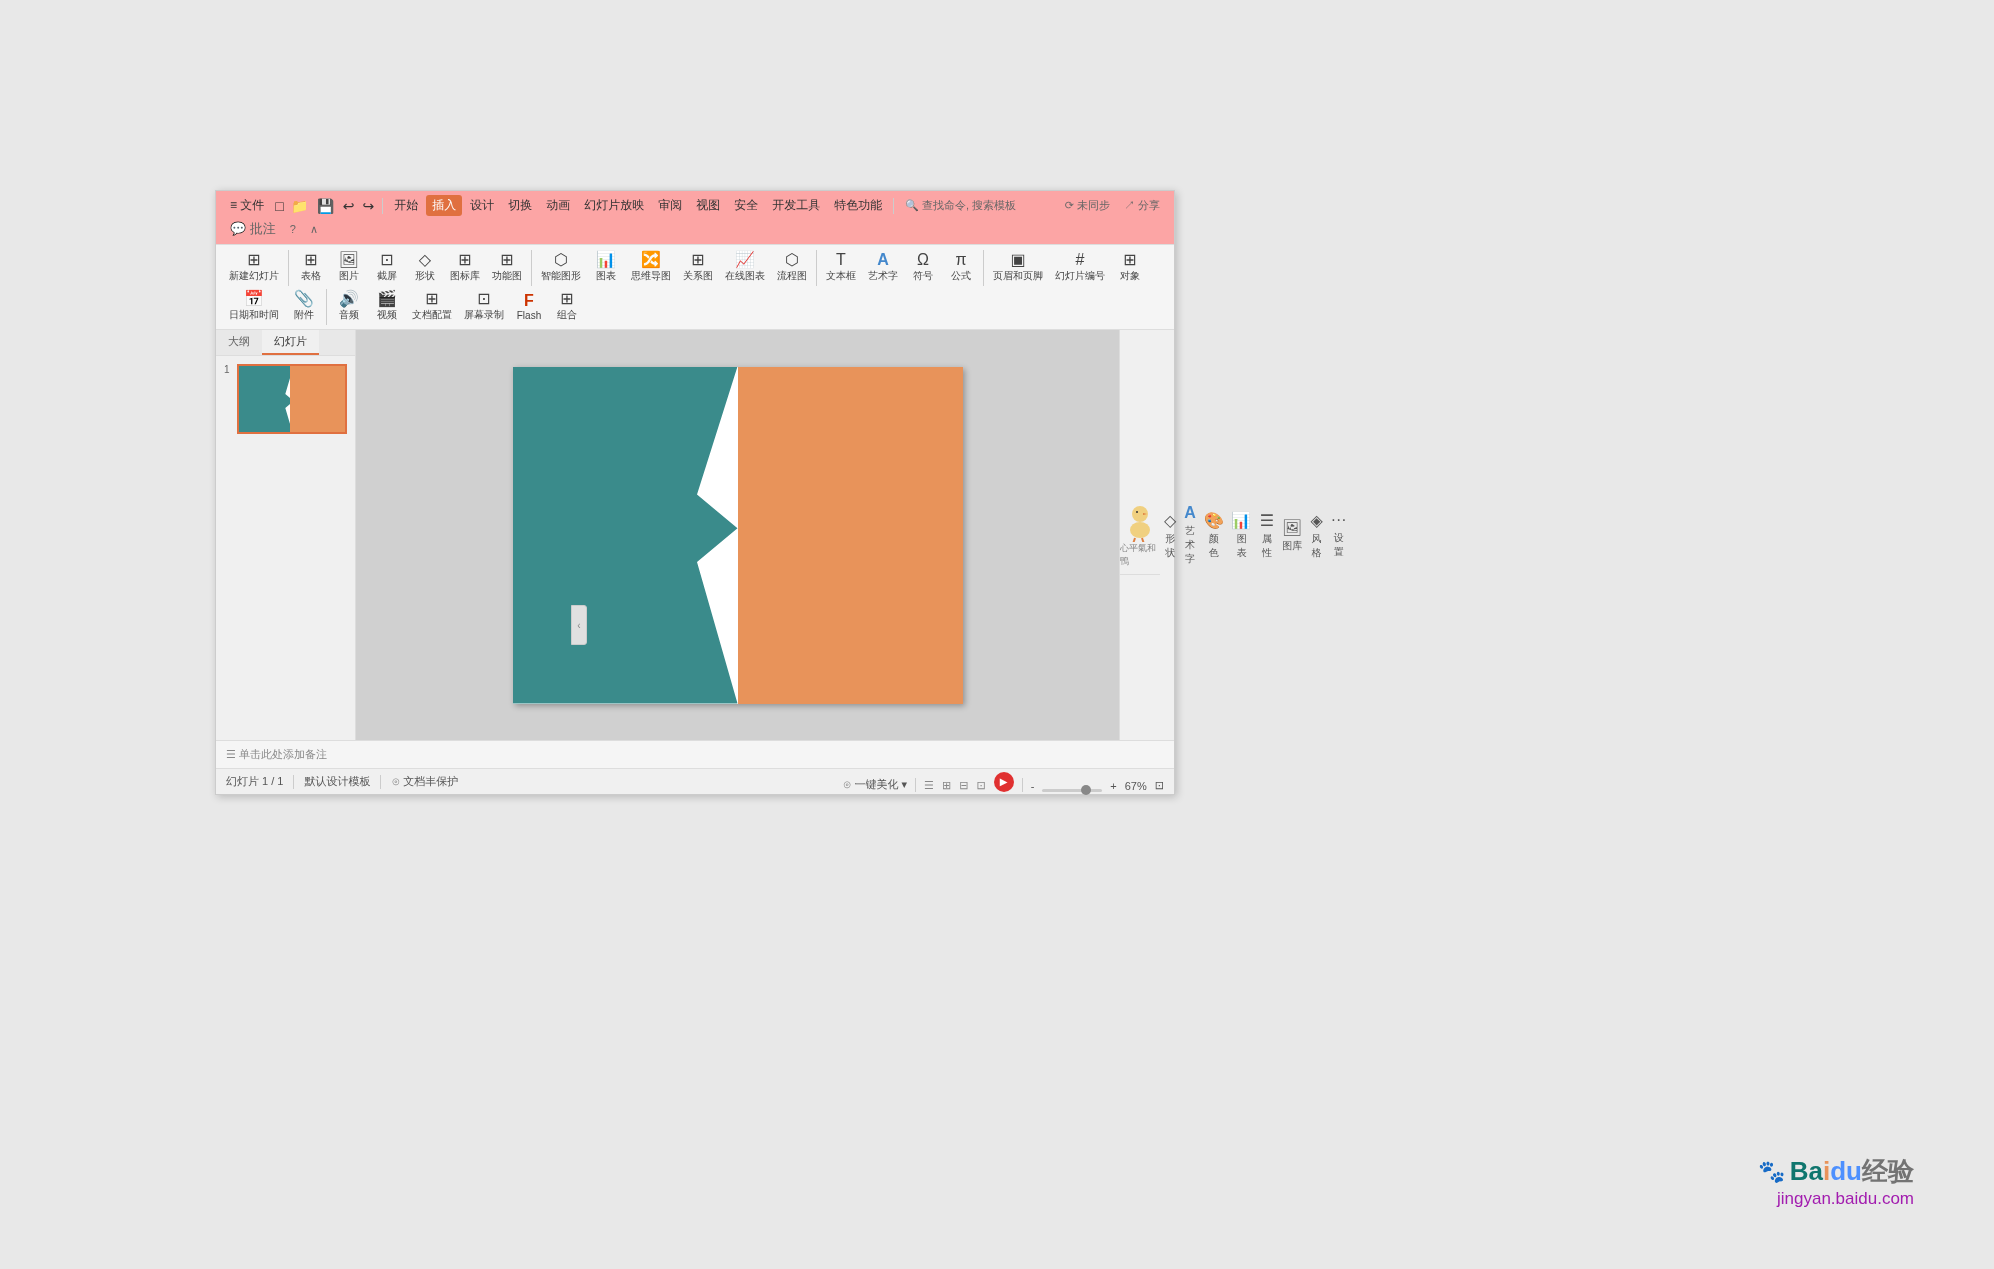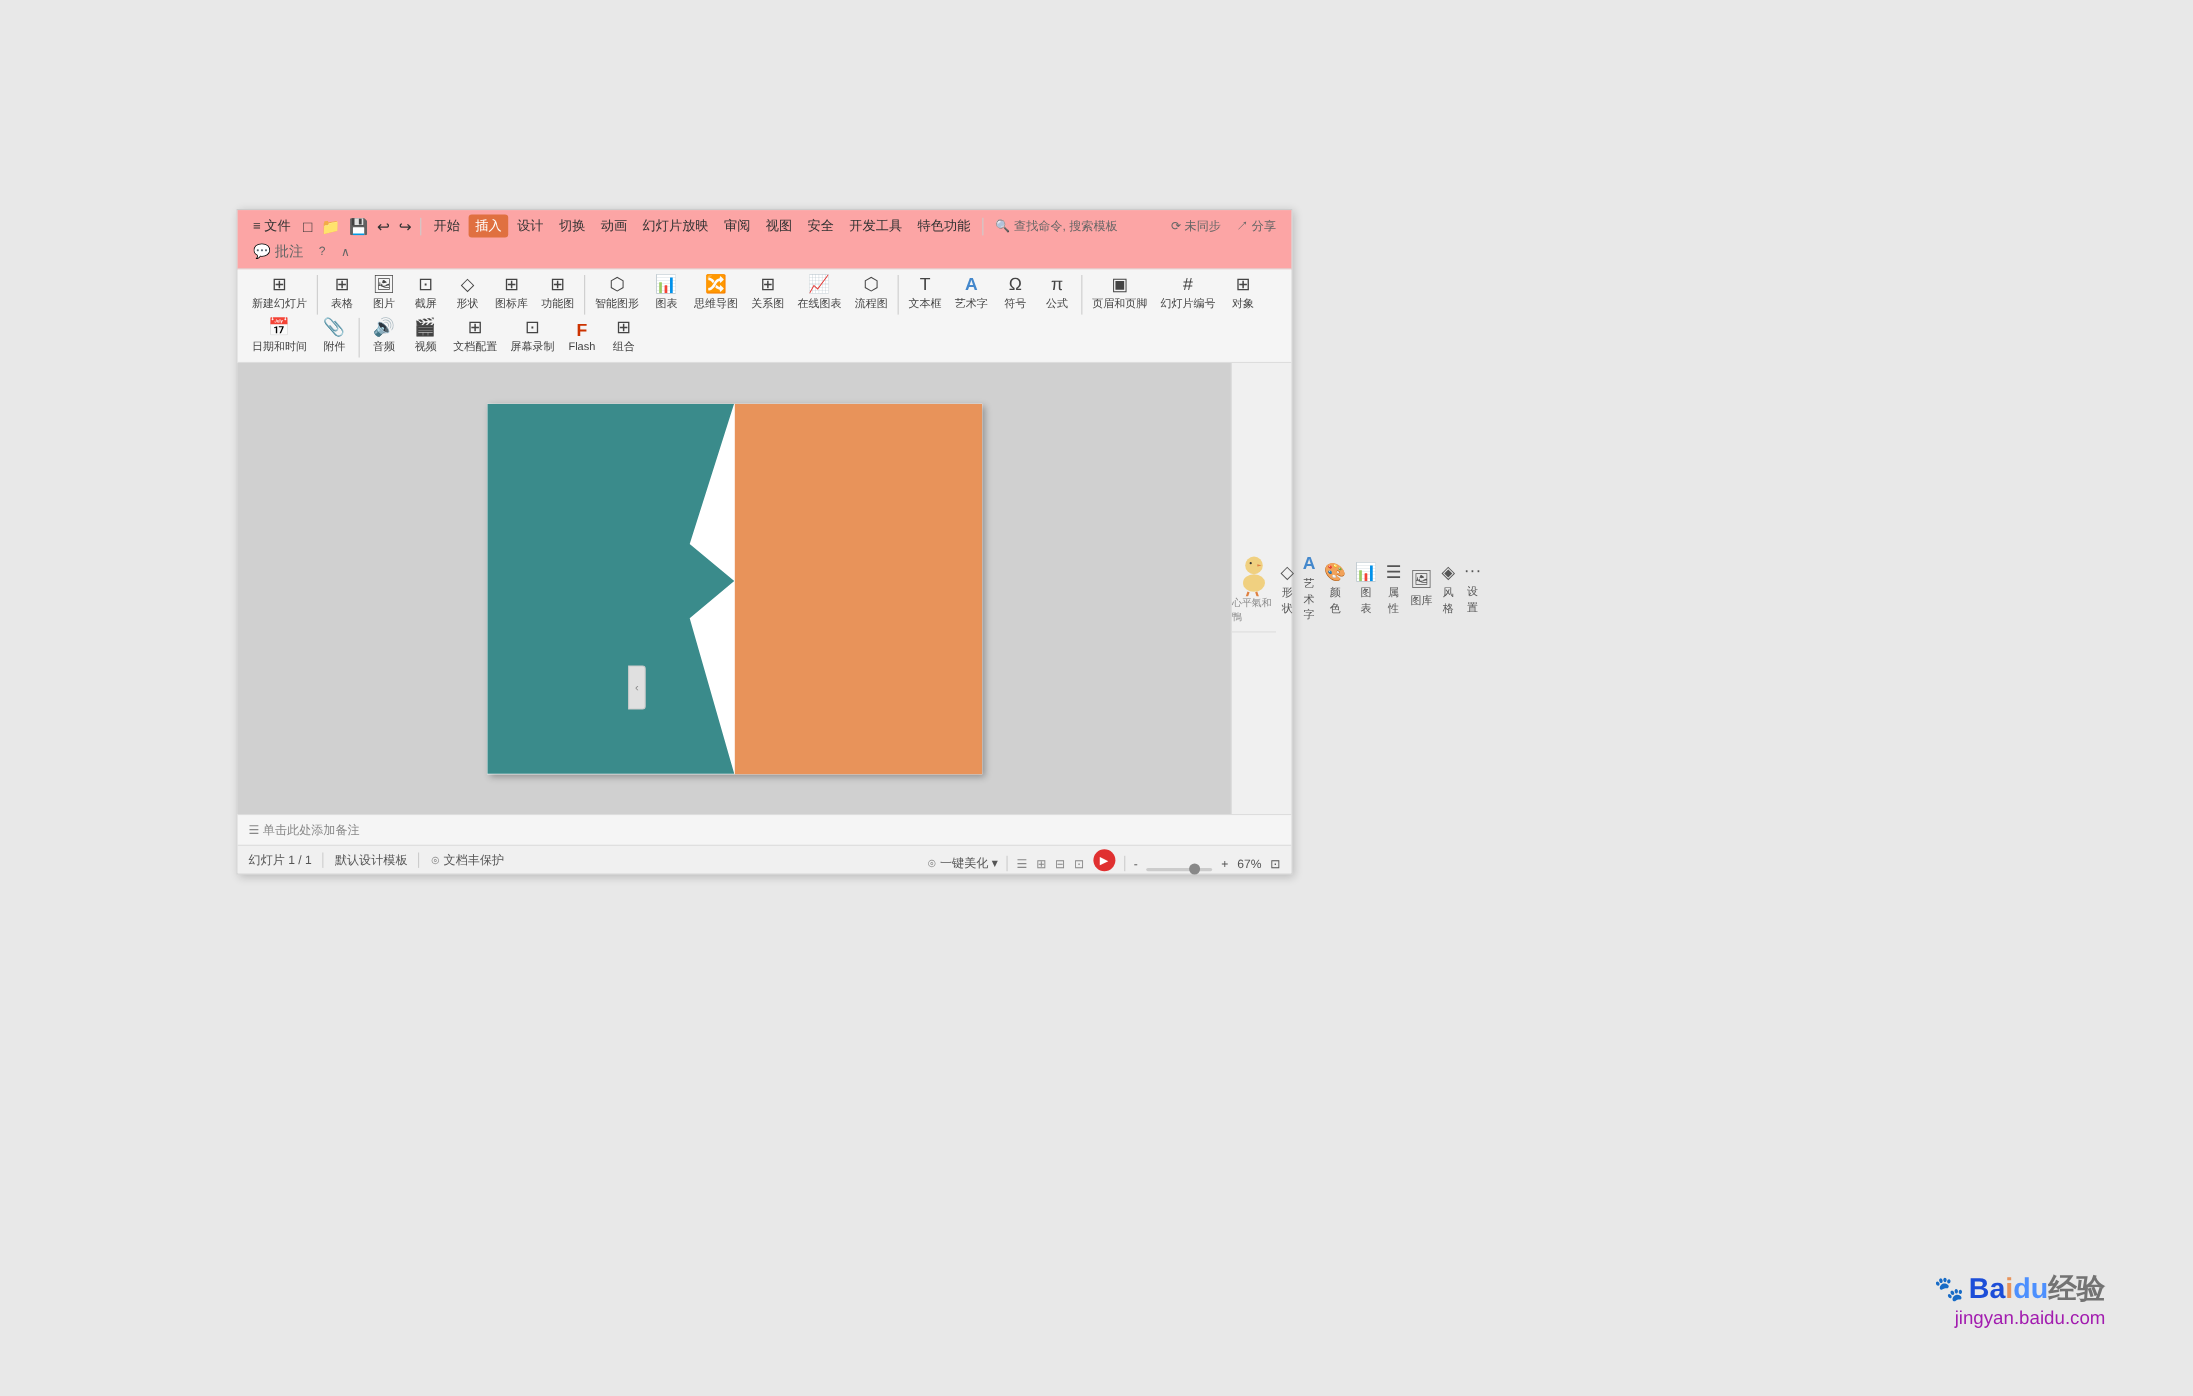--- a/index.html
+++ b/index.html
@@ -461,20 +461,35 @@
       <span>Flash</span>
     </div>
     <div class="toolbar-btn">
       <span class="toolbar-icon">⊞</span>
       <span>组合</span>
     </div>
   </div>
 
   <div class="main-content" style="position:relative;">
 
+    <div class="left-panel">
+      <div class="panel-tabs">
+        <div class="panel-tab">大纲</div>
+        <div class="panel-tab active">幻灯片</div>
+      </div>
+      <div class="slides-panel">
+        <div class="slide-item">
+          <span class="slide-number">1</span>
+          <div class="slide-thumb">
+            <div class="thumb-teal"></div>
+            <div class="thumb-orange"></div>
+          </div>
+        </div>
+      </div>
+    </div>
 
     <div class="collapse-btn">‹</div>
 
     <div class="canvas-area">
       <div class="slide-canvas">
         <div class="shape-teal"></div>
         <div class="shape-orange"></div>
       </div>
     </div>
 
@@ -570,17 +585,17 @@
       <span>67%</span>
       <span>⊡</span>
     </div>
   </div>
 </div>
 
 <div class="watermark">
   <div style="display:flex;align-items:center;gap:4px;">
     <span style="font-size:22px;color:#ccc;">🐾</span>
     <span style="font-size:26px;font-weight:bold;">
-      <span style="color:#1d4ed8;">Ba</span><span style="color:#e8935a;">i</span><span style="color:#4d90fe;">du</span><span style="color:#737373;">经验</span>
+      <span style="color:#0f766e;">Ba</span><span style="color:#e8935a;">i</span><span style="color:#4d90fe;">du</span><span style="color:#737373;">经验</span>
     </span>
   </div>
   <div style="font-size:17px;color:#a21caf;">jingyan.baidu.com</div>
 </div>
 
 </body></html>

